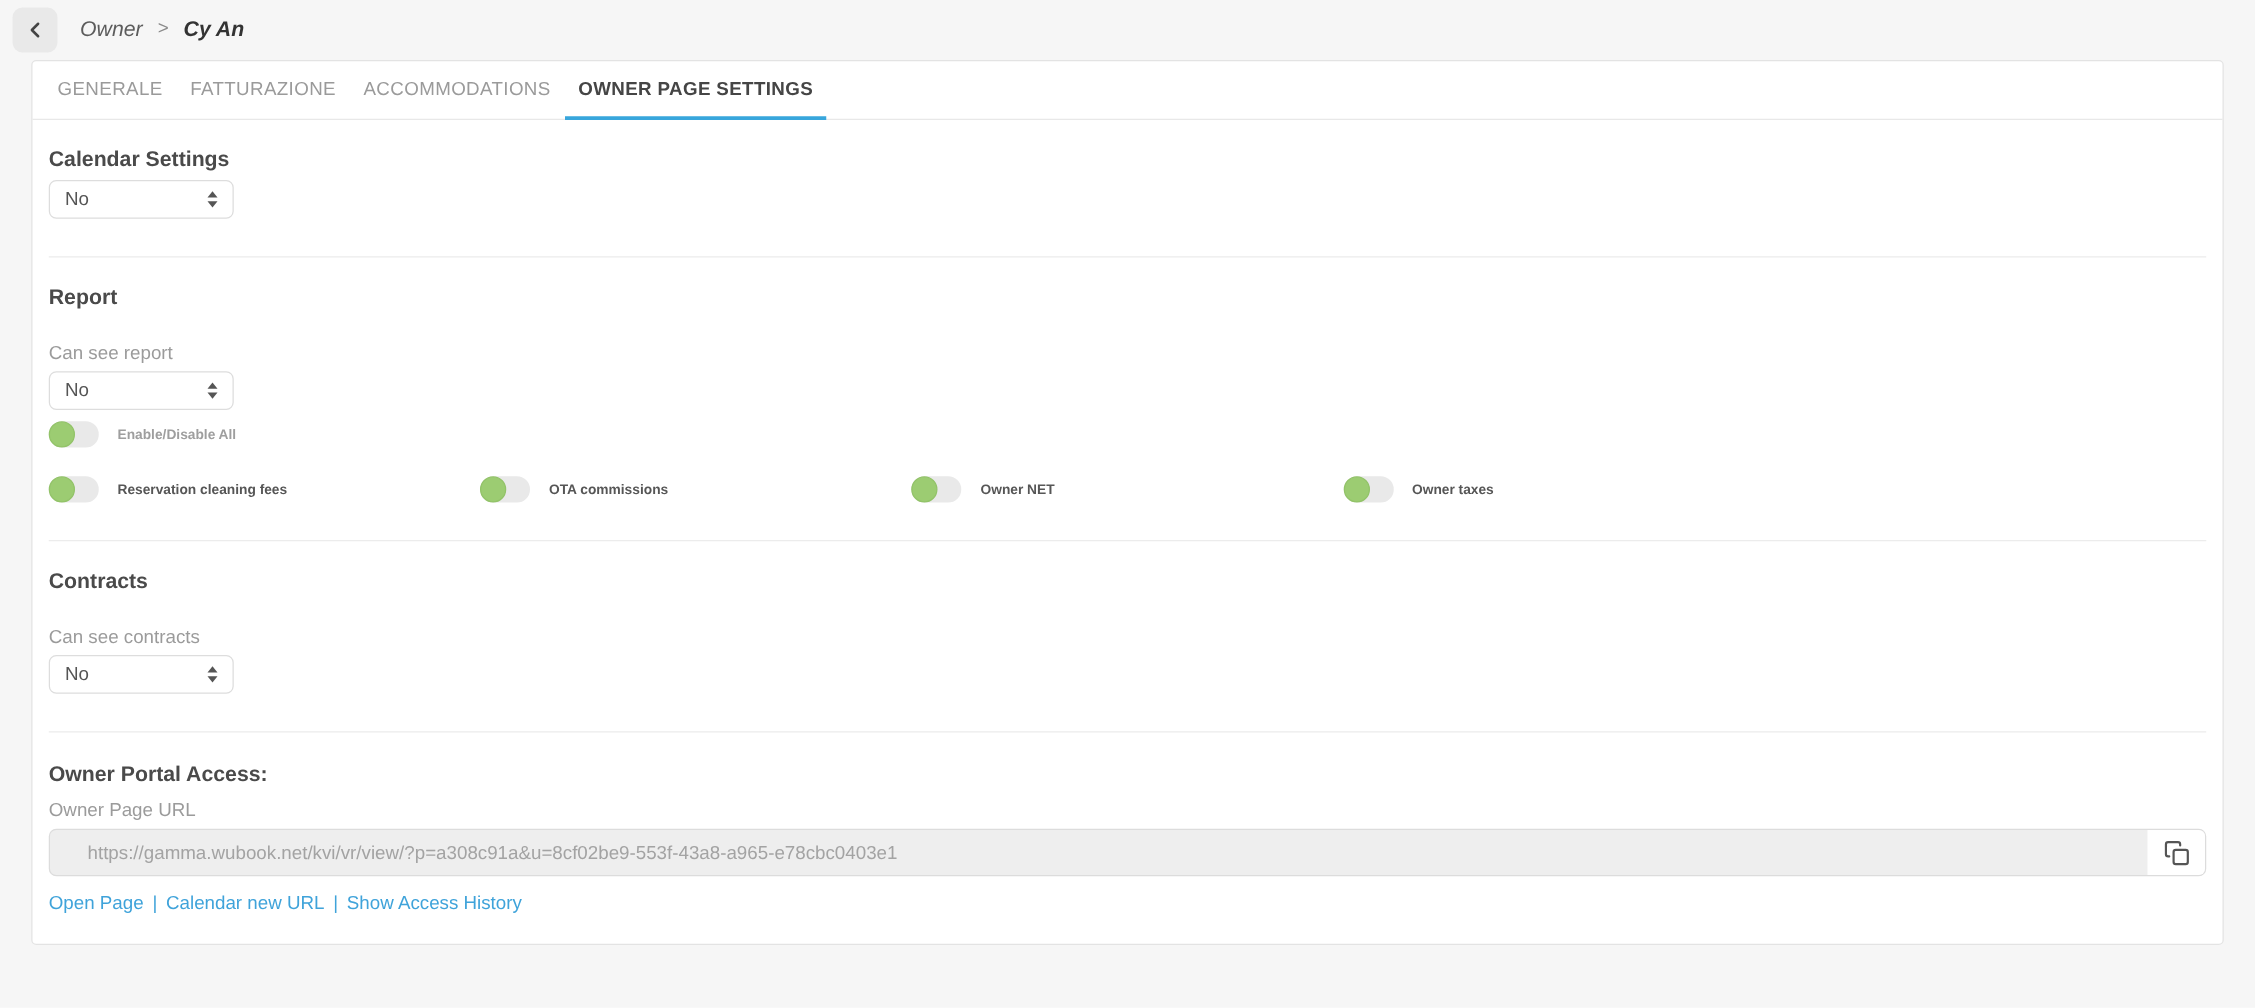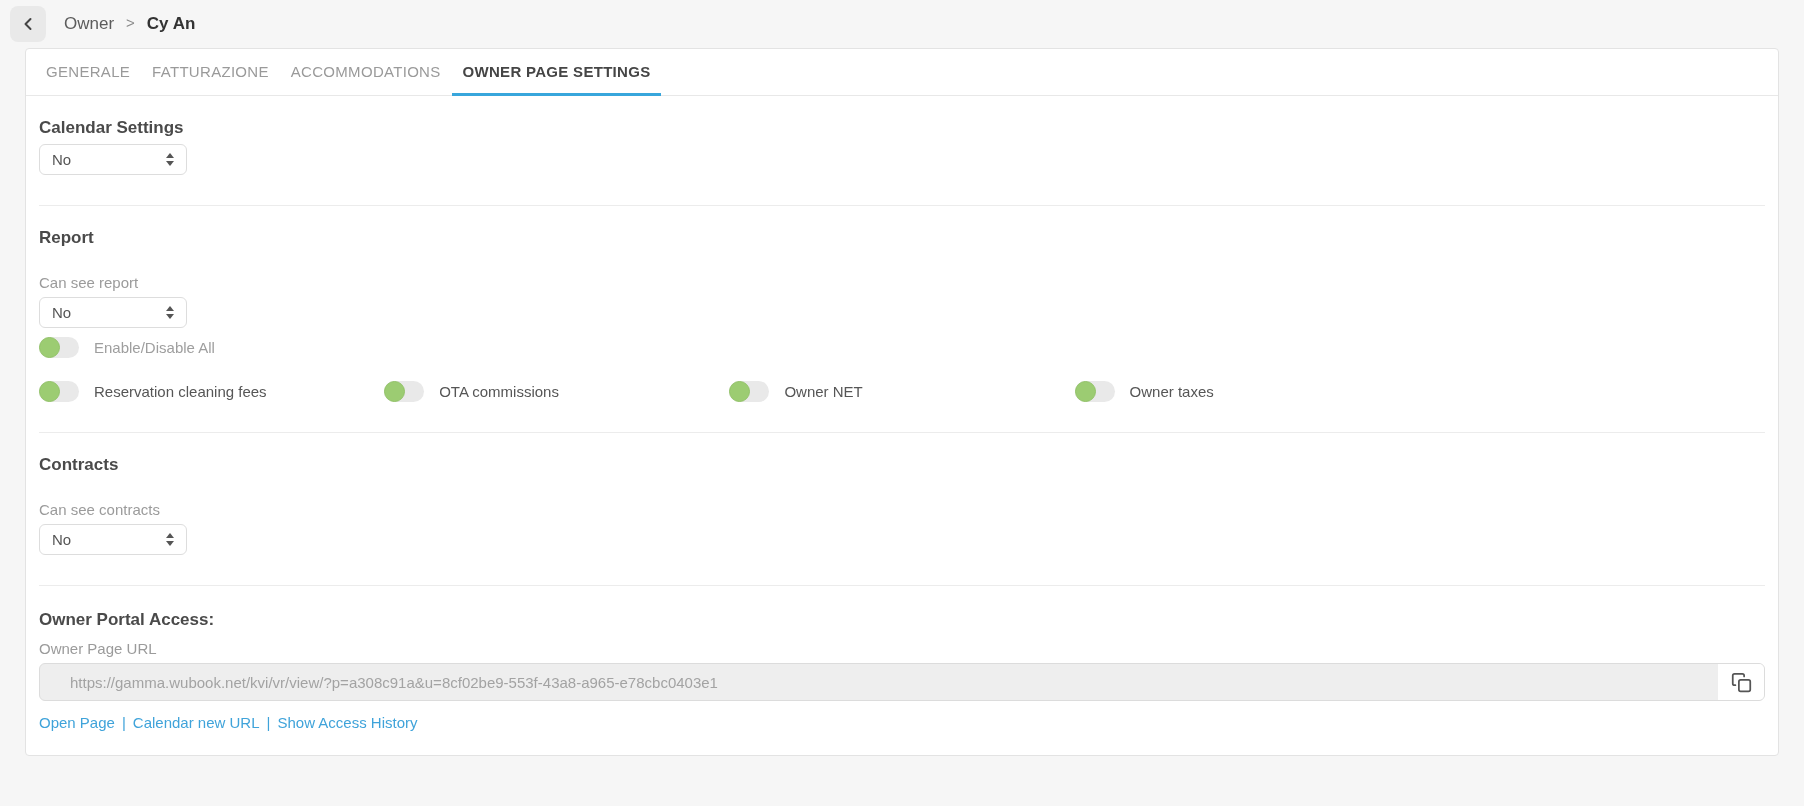--- a/index.html
+++ b/index.html
@@ -1,21 +1,21 @@
 <!DOCTYPE html>
 <html><head>
 <meta charset="utf-8">
 <style>
   * { margin:0; padding:0; box-sizing:border-box; }
   html,body { width:1804px; height:806px; background:#f6f6f6; font-family:"Liberation Sans", sans-serif; overflow:hidden; }
 
   
   .topbar { height:48px; display:flex; align-items:center; padding-left:10px; }
   .back-btn { width:36px; height:36px; border-radius:8px; background:#e9e9e9; display:flex; align-items:center; justify-content:center; cursor:pointer; }
-  .crumbs { display:flex; margin-left:18px; font-size:17px; }
+  .crumbs { display:flex; margin-left:18px; font-size:17px;font-style:italic; }
   .crumb-link { color:#5c5c5c; }
   .crumb-sep { color:#8a8a8a; margin:0 12px; font-size:15px; }
   .crumb-current { color:#333; font-weight:700; }
 
   
   .card { margin:0 25px; background:#fff; border:1px solid #e3e3e3; border-radius:4px; min-height:692px; }
 
   
   .tabbar { display:flex; align-items:stretch; height:47px; border-bottom:1px solid #e8e8e8; padding-left:9px; }
   .tab { display:flex; align-items:center; padding:0 11px; font-size:15px; color:#9a9a9a; letter-spacing:.3px; cursor:pointer; border-bottom:3px solid transparent; margin-bottom:-1px; }
@@ -30,21 +30,21 @@
   .select { margin-top:6px; width:148px; height:31px; border:1px solid #ddd; border-radius:6px; background:#fff; display:flex; align-items:center; justify-content:space-between; padding:0 12px; cursor:pointer; }
   .select-value { font-size:15px; color:#555; }
   .stepper { display:flex; flex-direction:column; align-items:center; }
   .tri-up { width:0; height:0; border-left:4px solid transparent; border-right:4px solid transparent; border-bottom:5px solid #555; margin-bottom:3px; }
   .tri-down { width:0; height:0; border-left:4px solid transparent; border-right:4px solid transparent; border-top:5px solid #555; }
 
   
   .toggle { width:40px; height:21px; background:#e9e9e9; border-radius:11px; position:relative; cursor:pointer; flex:none; }
   .toggle .knob { position:absolute; left:0; top:0; width:21px; height:21px; border-radius:50%; background:#9ccc72; border:1px solid #92c368; }
   .toggle-row { display:flex; align-items:center; gap:15px; }
-  .toggle-label { font-size:15px; color:#9e9e9e; }
+  .toggle-label { font-size:11px; color:#9e9e9e;font-weight:bold; }
   .master-toggle { margin-top:9px; }
   .toggle-grid { margin-top:23px; display:grid; grid-template-columns:repeat(5,1fr); }
   .toggle-grid .toggle-label { color:#565656; }
 
   
   .portal-title { padding-top:24px; }
   .portal-label { margin-top:10px; }
   .url-wrap { position:relative; margin-top:6px; }
   .url-input { width:100%; height:38px; background:#eeeeee; border:1px solid #dcdcdc; border-radius:6px; color:#a3a3a3; font-size:15px; padding:0 46px 0 30px; font-family:"Liberation Sans", sans-serif; }
   .copy-btn { position:absolute; top:1px; right:1px; bottom:1px; width:46px; background:#fff; border-radius:0 5px 5px 0; display:flex; align-items:center; justify-content:center; cursor:pointer; }

